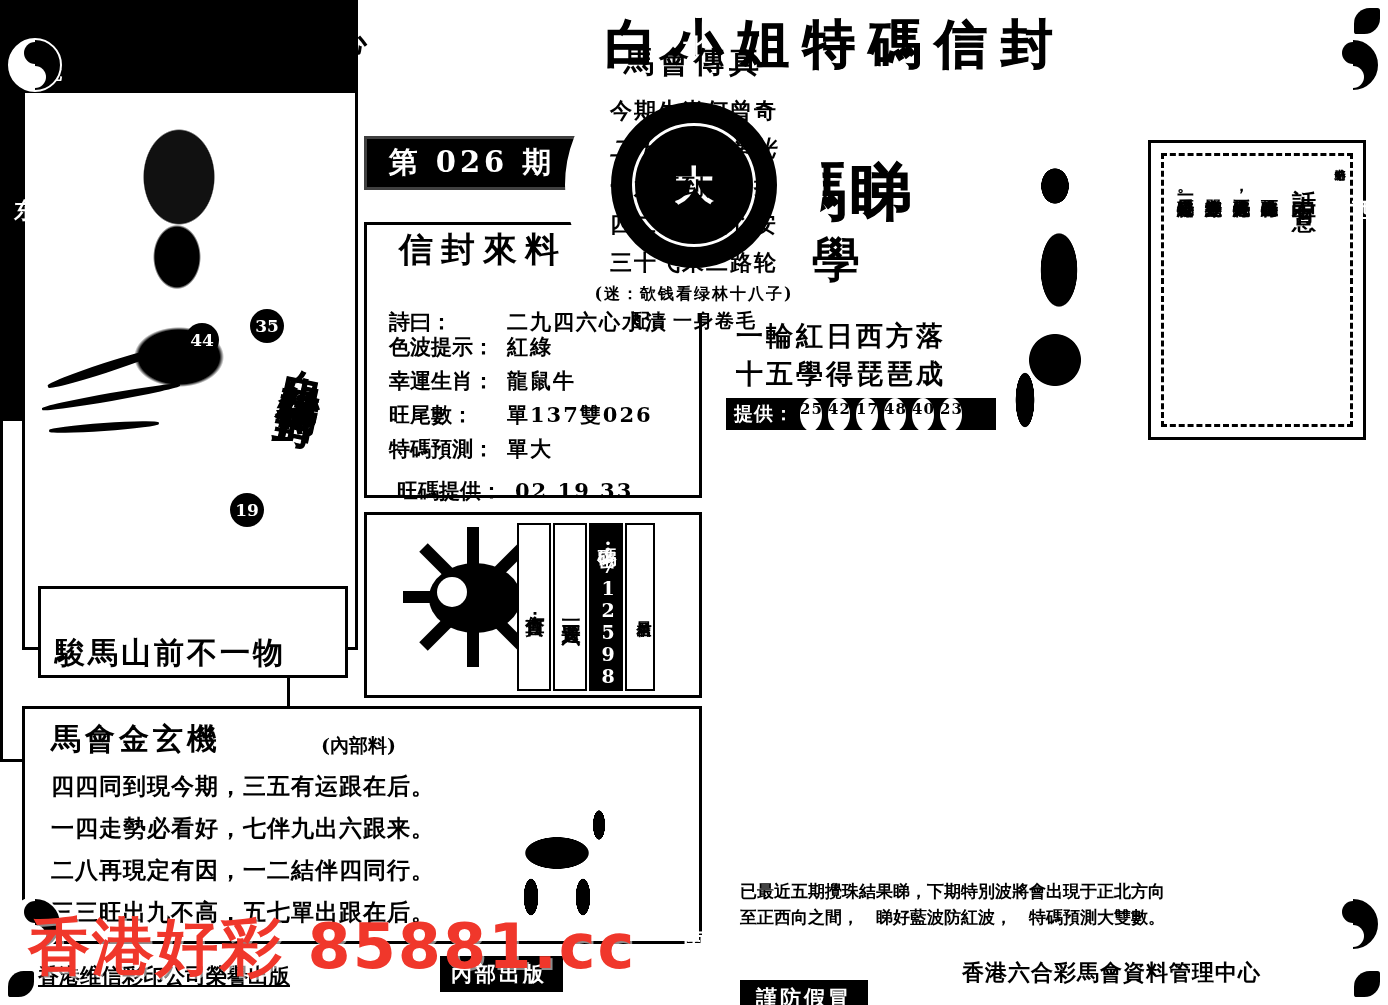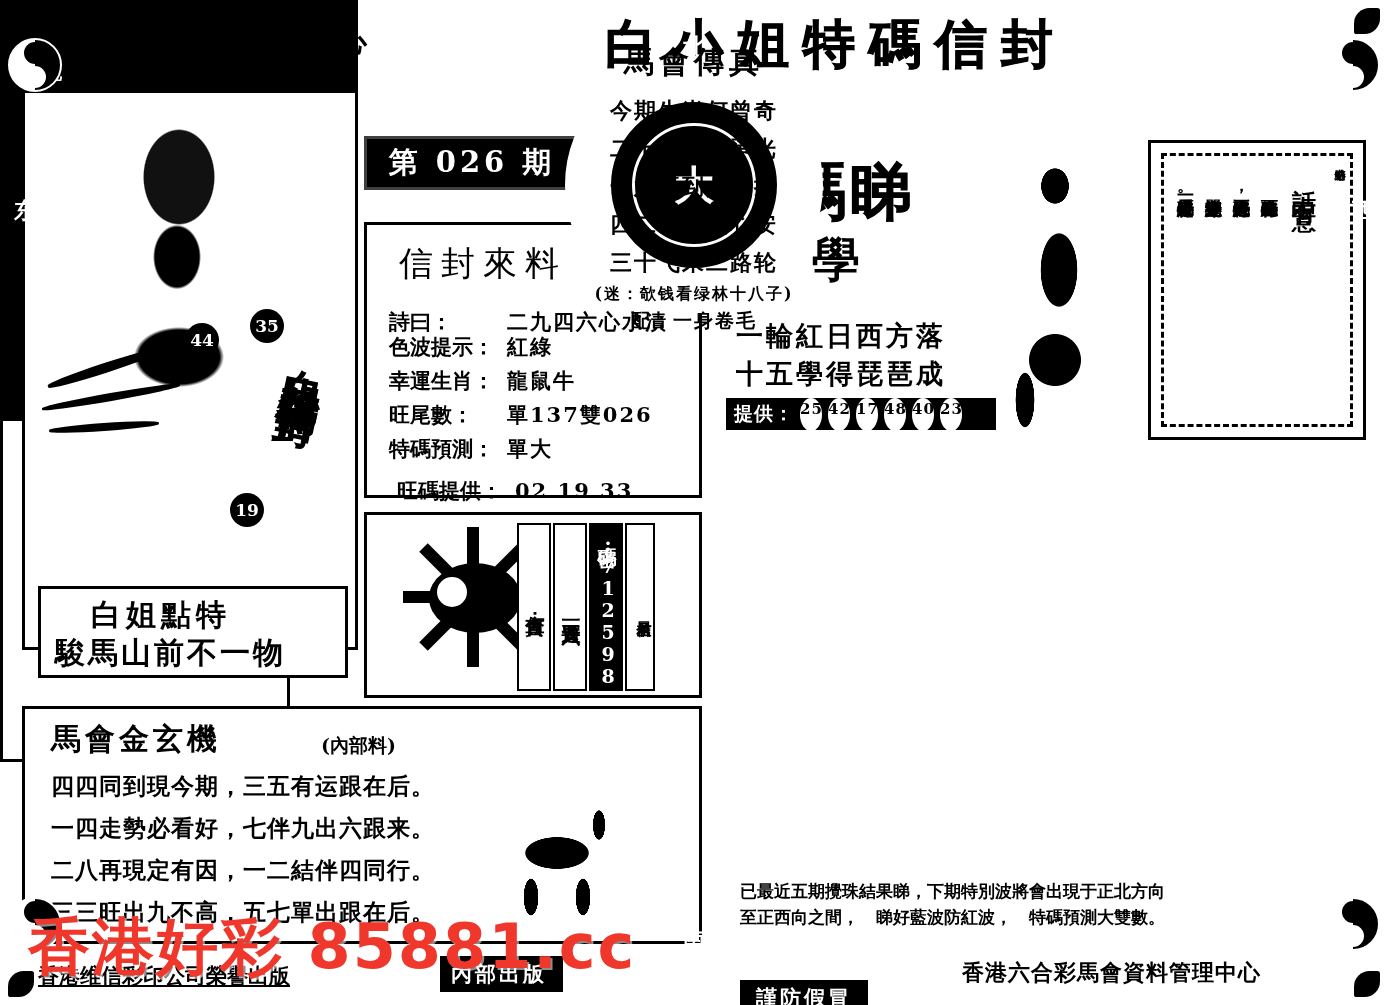--- a/index.html
+++ b/index.html
@@ -63,22 +63,22 @@
   
   .issue-tag{
     position:absolute;left:364px;top:136px;width:210px;height:48px;
     border:3px solid #404040;background:#000;color:#fff;
     display:flex;align-items:center;justify-content:center;
     font-size:29px;font-weight:bold;letter-spacing:4px;
     font-family:"DejaVu Serif","Liberation Serif",serif;
   }
   .xinfeng{left:364px;top:222px;width:338px;height:276px;}
   .xinfeng h2{
-    margin:0;position:absolute;left:32px;top:16px;
-    font-size:34px;letter-spacing:8px;font-weight:normal;
+    margin:0;position:absolute;left:32px;top:2px;
+    font-size:34px;letter-spacing:8px;font-weight:bold;
     font-family:"DejaVu Serif","Liberation Serif",serif;
   }
   .xf-row{position:absolute;left:22px;font-size:21px;font-family:"DejaVu Serif","Liberation Serif",serif;font-weight:bold;white-space:nowrap;}
   .xf-lab{display:inline-block;width:118px;}
   .xf-val{letter-spacing:2px;}
 
   
   .pig-box{left:364px;top:512px;width:338px;height:186px;}
   .pig{
     position:absolute;left:62px;top:48px;width:92px;height:70px;
@@ -227,21 +227,20 @@
     <div class="brush" style="left:24px;top:330px;width:110px;height:8px;transform:rotate(-4deg);"></div>
 
     <div class="ball" style="left:160px;top:230px;">44</div>
     <div class="ball" style="left:225px;top:216px;">35</div>
     <div class="ball" style="left:205px;top:400px;">19</div>
 
     <div class="vert-title">白小姐特碼信封</div>
   </div>
 
   <div class="box bai-box">
-    <div class="l1">白姐點特</div>
     <div class="l2">駿馬山前不一物</div>
   </div>
 
   <div class="issue-tag">第 026 期</div>
 
   <div class="box xinfeng">
     <h2>信封來料</h2>
     <div class="xf-row" style="top:83px;">
       <span class="xf-lab">詩曰：</span><span class="xf-val">二九四六心水漬</span>
     </div>
@@ -331,21 +330,21 @@
     <div class="yy" style="right:8px;bottom:54px;"></div>
   </div>
 
   <div class="mahui-fax">
     <div class="deco" style="left:8px;top:8px;"></div>
     <div class="deco" style="right:8px;top:8px;"></div>
     <div class="deco" style="left:8px;bottom:8px;"></div>
     <div class="deco" style="right:8px;bottom:8px;"></div>
     <h3>馬會傳真</h3>
     <div class="fax-line" style="top:96px;">今期生肖何曾奇</div>
-    <div class="fax-line" style="top:134px;">二十欹萬九爭光</div>
+    <div class="fax-line" style="top:134px;font-style:italic;">二十欹萬九爭光</div>
     <div class="fax-line" style="top:172px;">一六赶到八欹挂</div>
     <div class="fax-line" style="top:210px;">四二出头七心安</div>
     <div class="fax-line" style="top:248px;">三十飞来二路轮</div>
     <div class="fax-line" style="top:284px;font-size:16px;">(迷：欹钱看绿林十八子)</div>
     <div class="fax-line" style="top:308px;font-size:19px;">配：一身卷毛</div>
   </div>
 
   <div class="bottomnote">
     <div>已最近五期攪珠結果睇，下期特別波將會出現于正北方向</div>
     <div>至正西向之間，　睇好藍波防紅波，　特碼預測大雙數。</div>

